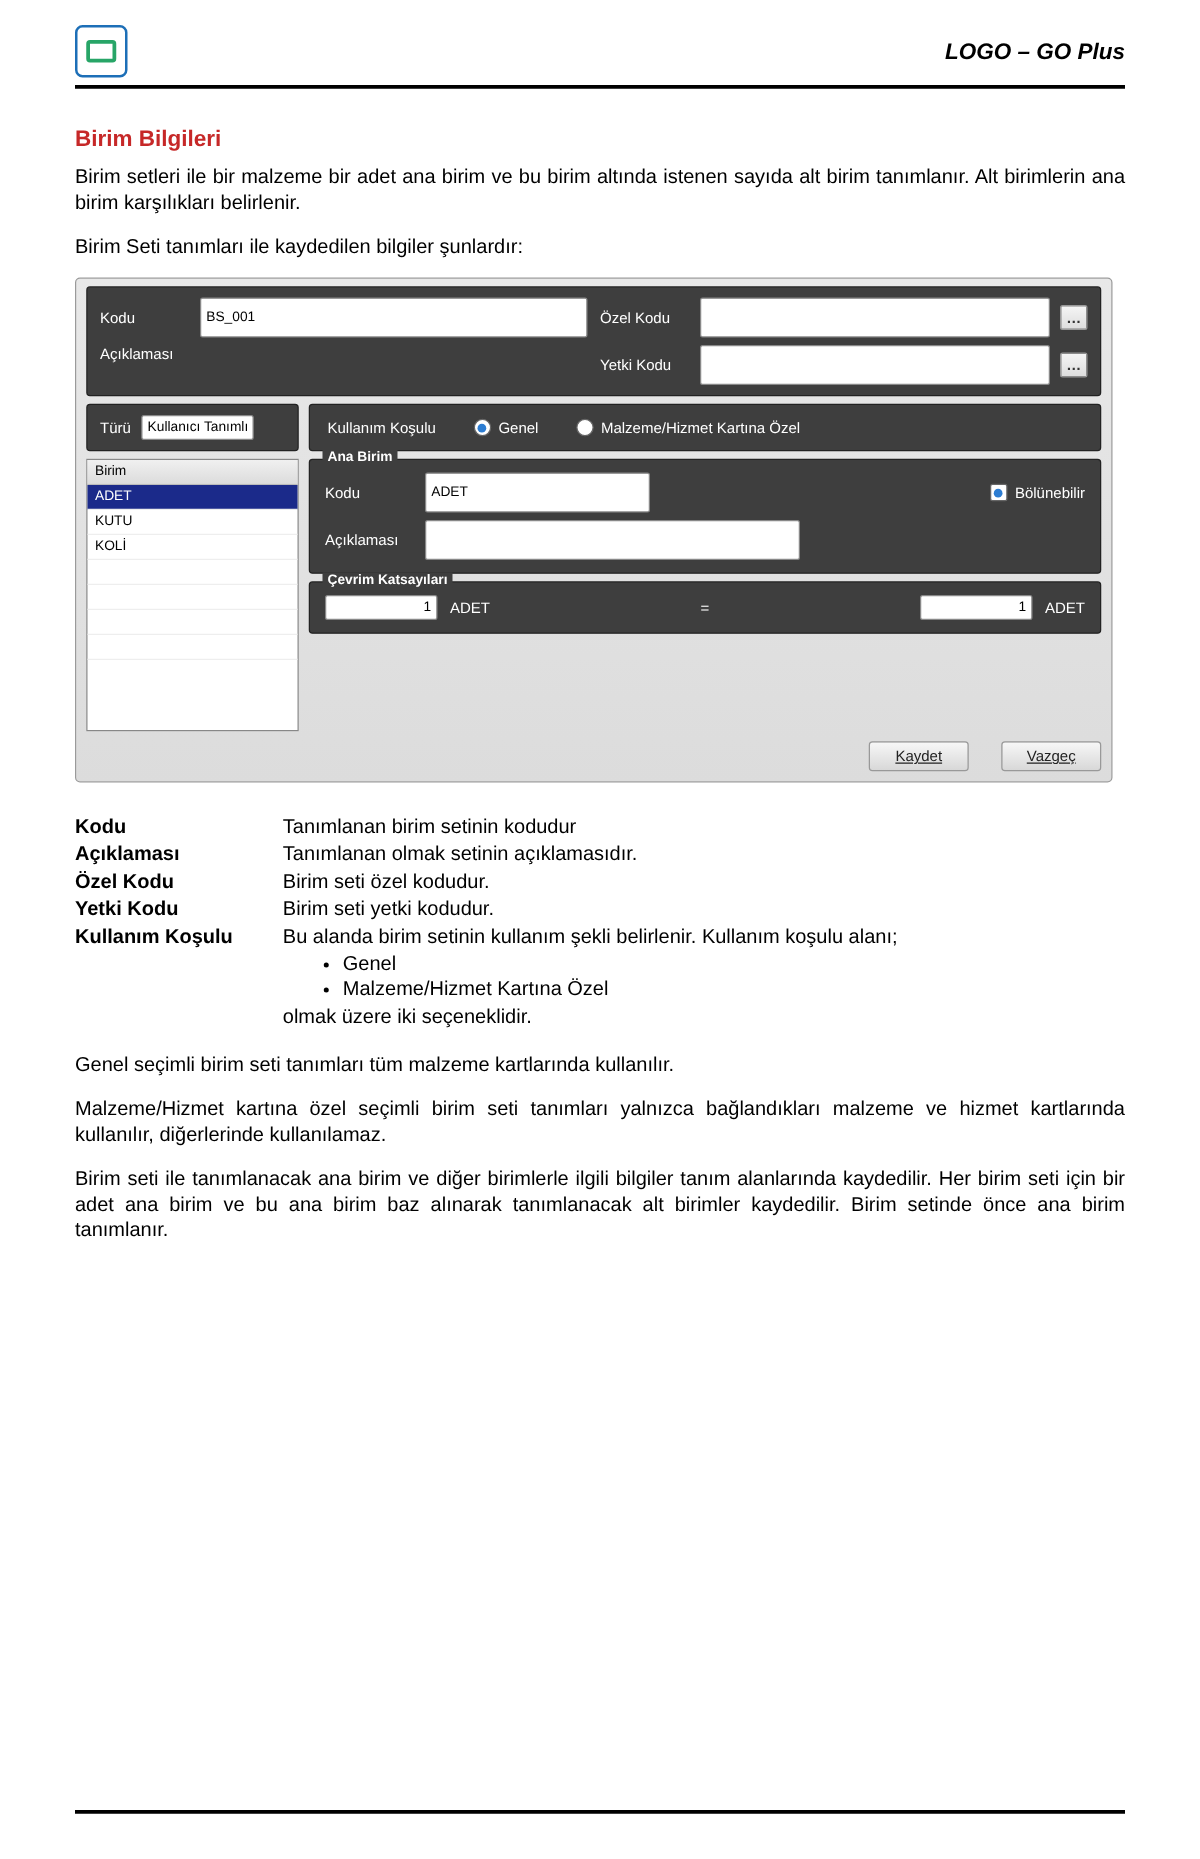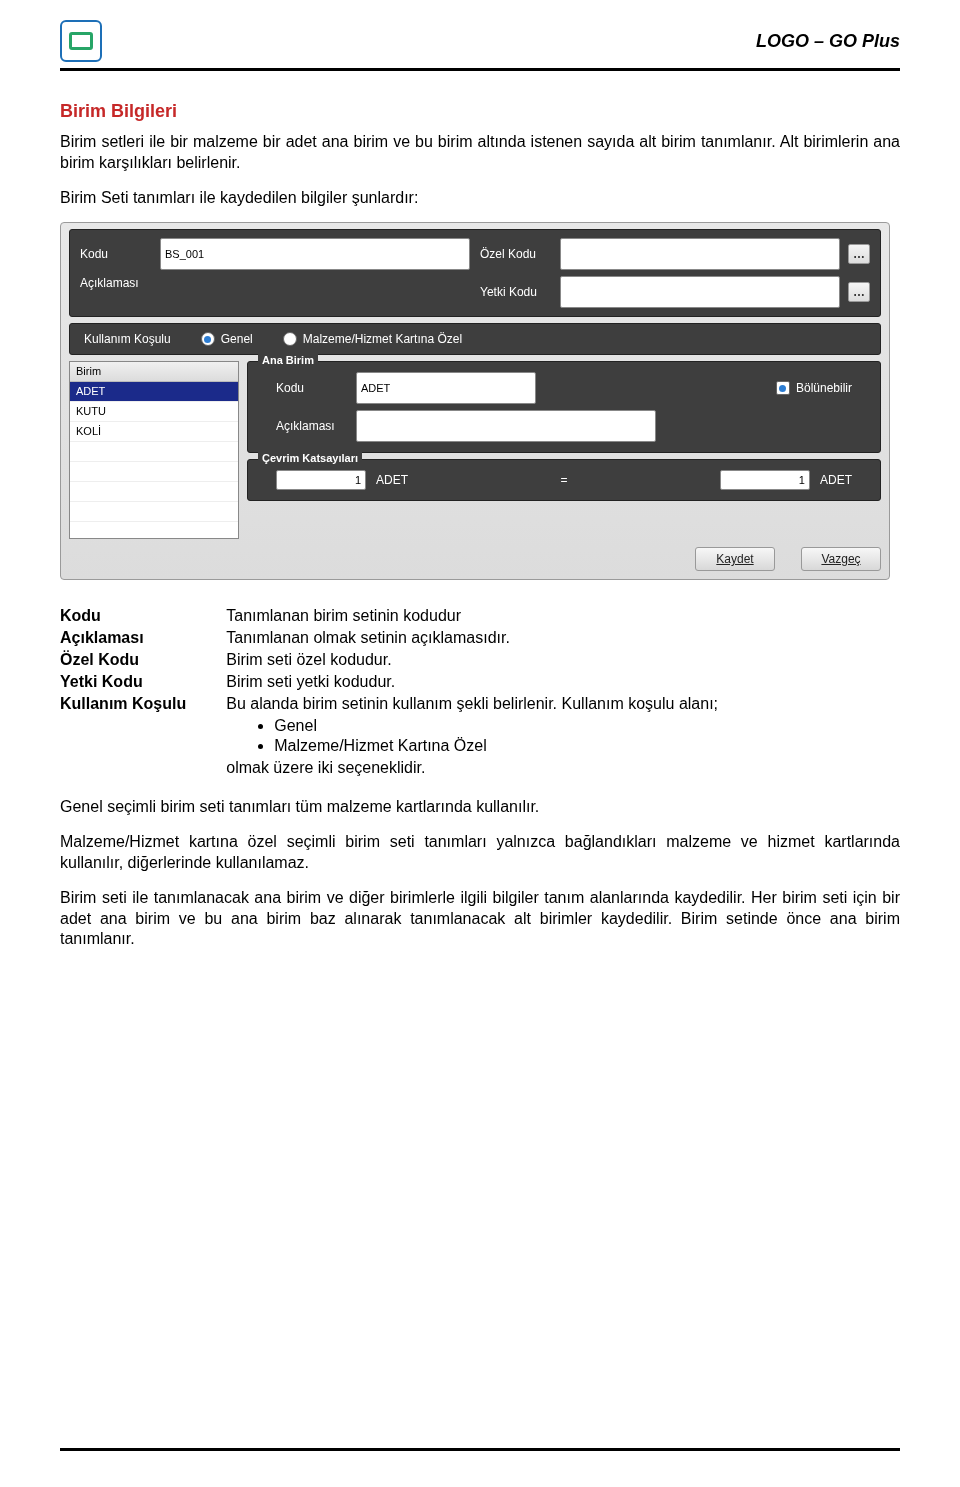--- a/index.html
+++ b/index.html
@@ -111,37 +111,37 @@
     background:#fff; border:1px solid #666;
     display:flex; align-items:center; justify-content:center;
   }
   .radio-dot.sel::after{
     content:""; width:7px; height:7px; border-radius:50%;
     background:#2d7dd2;
   }
 
   .bottom-row { display:flex; gap:8px; margin-top:6px; }
   .grid-box {
-    width:170px; height:178px; background:#fff;
+    width:170px; height:218px; background:#fff;
     border:1px solid #888; color:#000;
   }
   .grid-header {
     background: linear-gradient(#f0f0f0,#dcdcdc);
     border-bottom:1px solid #bbb;
     height:20px; font-size:11px; padding:3px 6px; color:#000;
   }
   .grid-cell {
     height:20px; font-size:11px; padding:3px 6px; border-bottom:1px solid #eee;
   }
   .grid-cell.sel { background:#1b2a8a; color:#fff; }
   .right-tabs {
     flex:1; display:flex; flex-direction:column; gap:6px;
   }
   .fieldset {
-    padding: 10px 28px; position:relative;
+    padding: 10px 12px; position:relative;
   }
   .fs-legend {
     position:absolute; top:-8px; left:10px;
     background:#3e3e3e; color:#fff; font-size:11px; font-weight:bold;
     padding:0 4px;
   }
   .ana-row { display:flex; align-items:center; gap:8px; margin-bottom:6px; }
   .ana-row label { width:72px; color:#fff; font-size:12px; }
   .chk { display:flex; align-items:center; gap:6px; color:#fff; font-size:12px; }
   .chk-box { width:14px; height:14px; background:#fff; border:1px solid #666; border-radius:2px;
@@ -212,20 +212,24 @@
       </div>
       <div class="field-row">
         <label>Yetki Kodu</label>
         <input class="txt" value="" style="">
         <div class="ellipsis-btn">…</div>
       </div>
     </div>
   </div>
 
   <div class="mid-row">
+    <div class="dark-panel mid-left">
+      <label style="color:#fff;font-size:12px;">Türü</label>
+      <input class="type-txt" value="Kullanıcı Tanımlı" style="">
+    </div>
     <div class="dark-panel mid-right">
       <span style="color:#fff;font-size:12px;">Kullanım Koşulu</span>
       <div class="radio">
         <div class="radio-dot sel"></div>
         <span>Genel</span>
       </div>
       <div class="radio">
         <div class="radio-dot"></div>
         <span>Malzeme/Hizmet Kartına Özel</span>
       </div>

